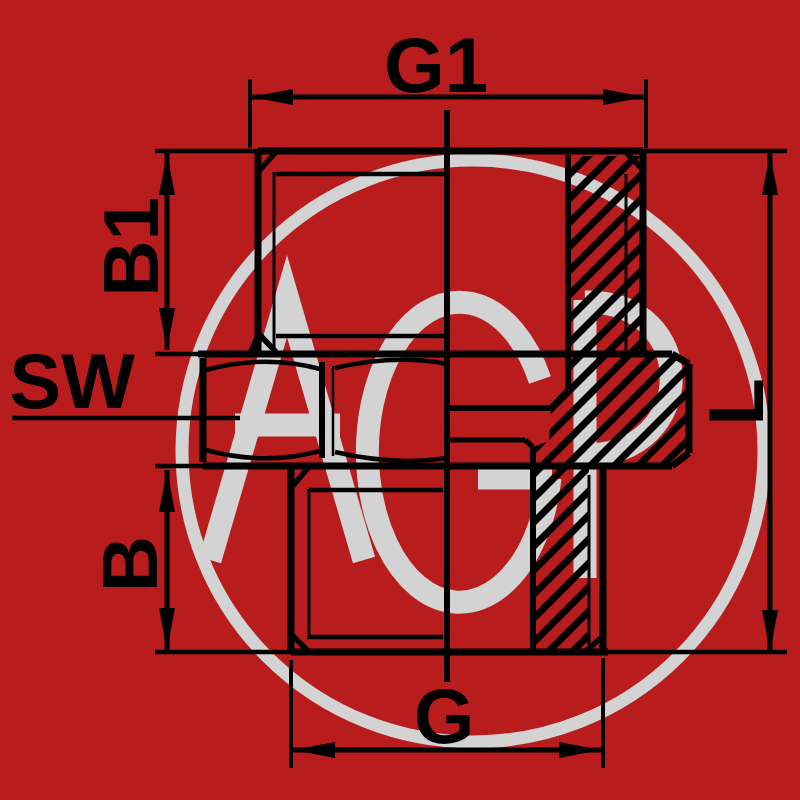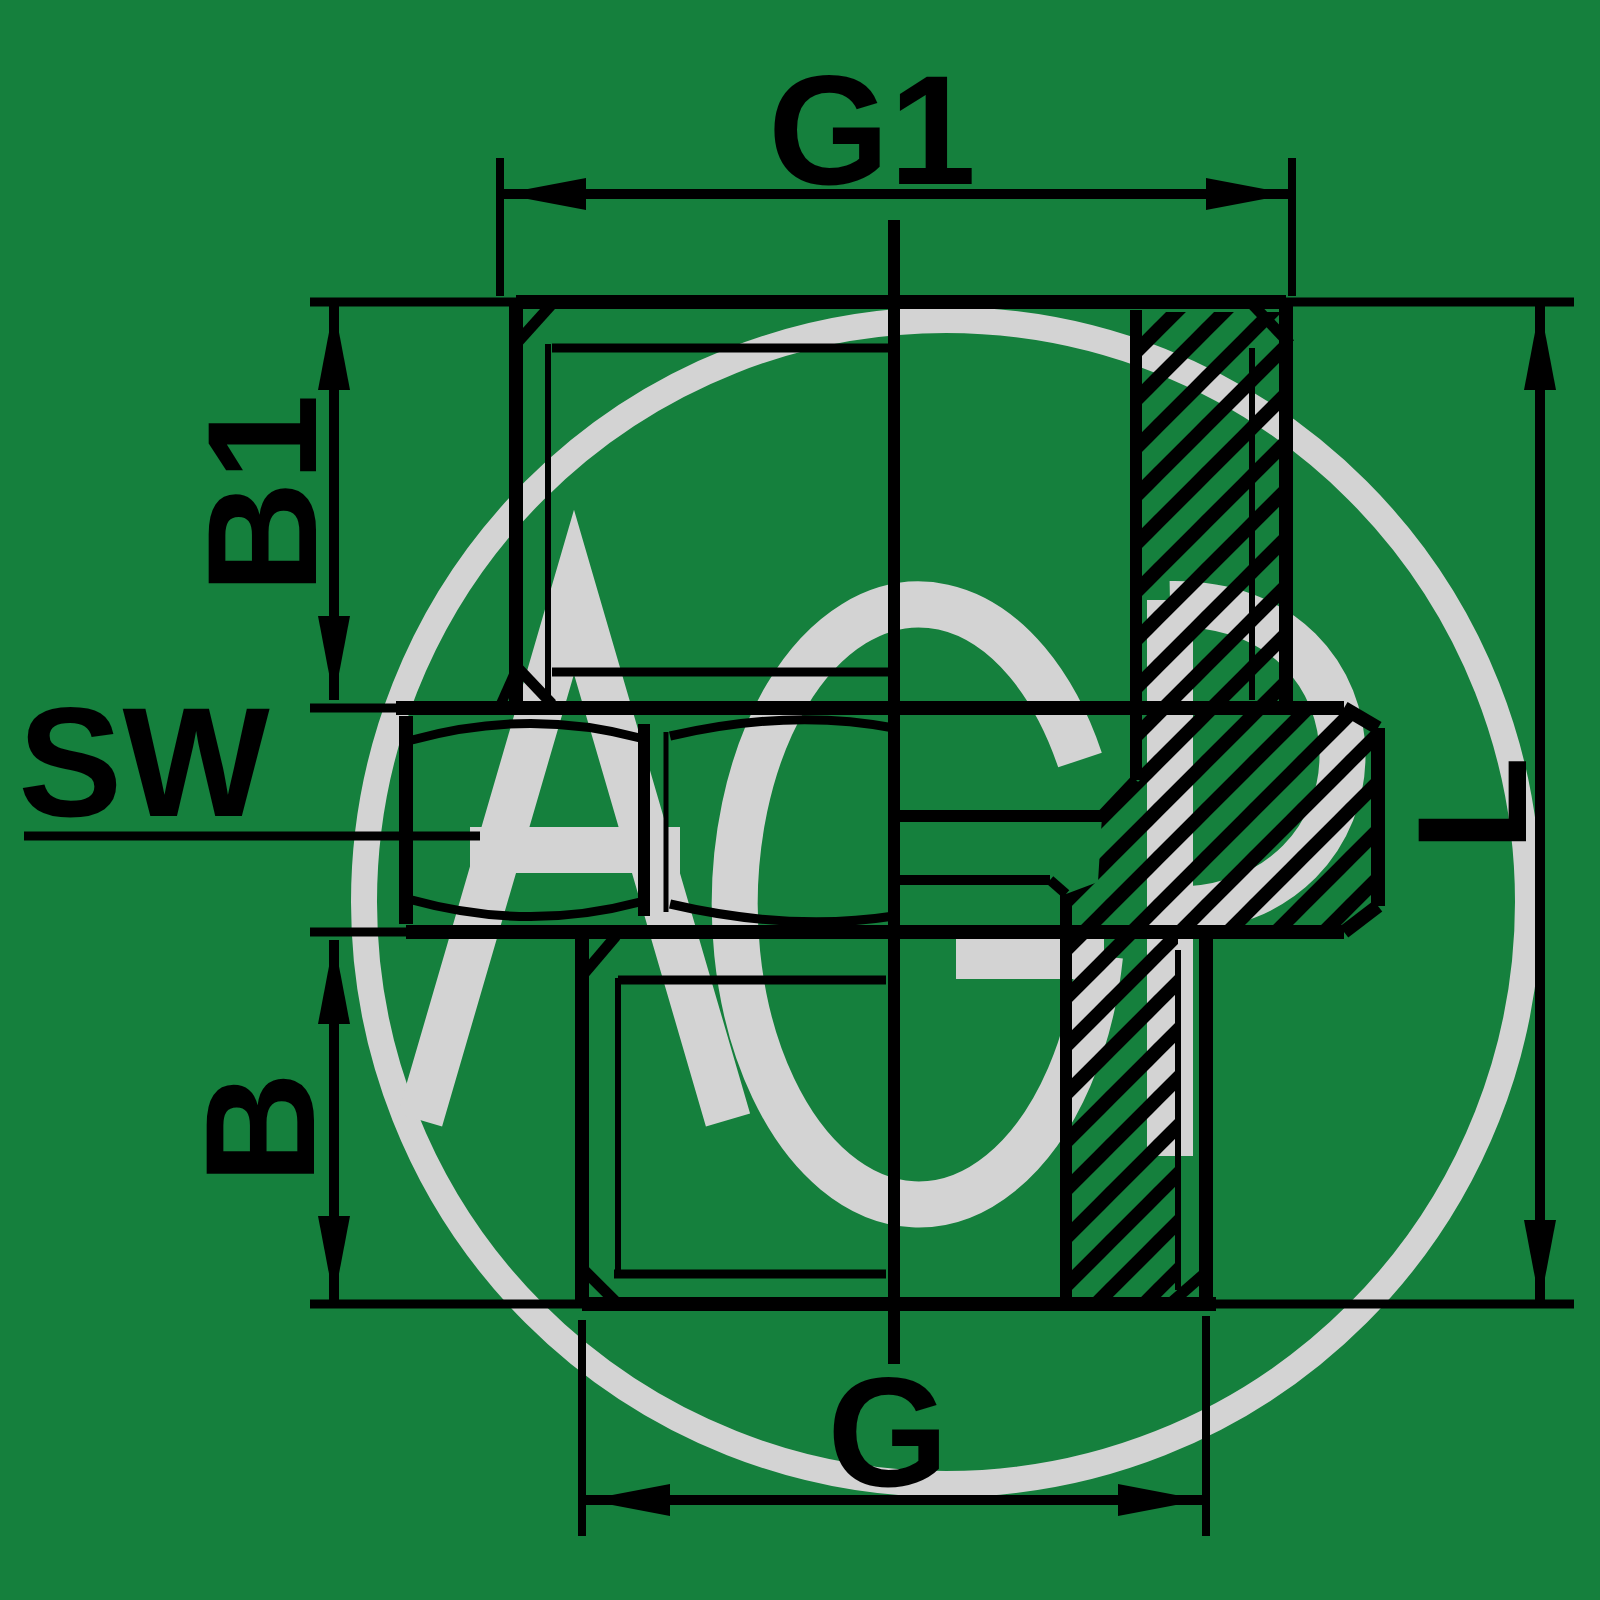--- a/index.html
+++ b/index.html
@@ -1,16 +1,16 @@
 <!DOCTYPE html>
 <html><head>
 <meta charset="utf-8">
 <style>
   html,body{margin:0;padding:0;background:#ffffff;}
-  #stage{width:800px;height:800px;position:relative;background:#15803d;overflow:hidden;}
+  #stage{width:800px;height:800px;position:relative;background:#b91c1c;overflow:hidden;}
   svg{display:block;}
   .ln{stroke:#000000;fill:none;stroke-linecap:butt;}
   .w7{stroke-width:7}.w6{stroke-width:6}.w55{stroke-width:5.5}.w5{stroke-width:5}
   .w45{stroke-width:4.5}.w4{stroke-width:4}.w3{stroke-width:3}.w25{stroke-width:2.5}
   .arrow{fill:#000000;stroke:none;}
   .dimtext{font-family:"Liberation Sans", sans-serif;font-weight:bold;font-size:78px;fill:#000000;}
 </style>
 </head>
 <body>
 

